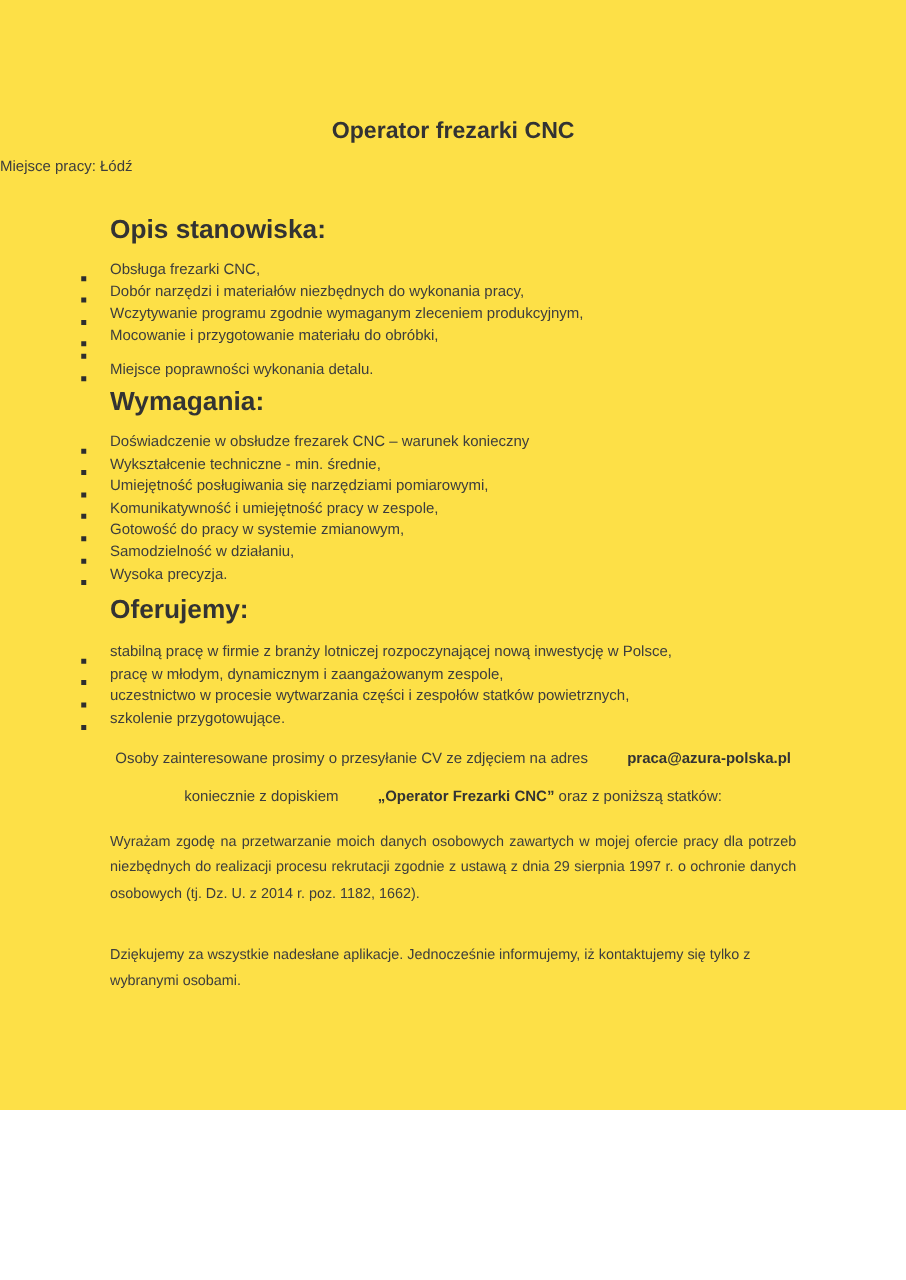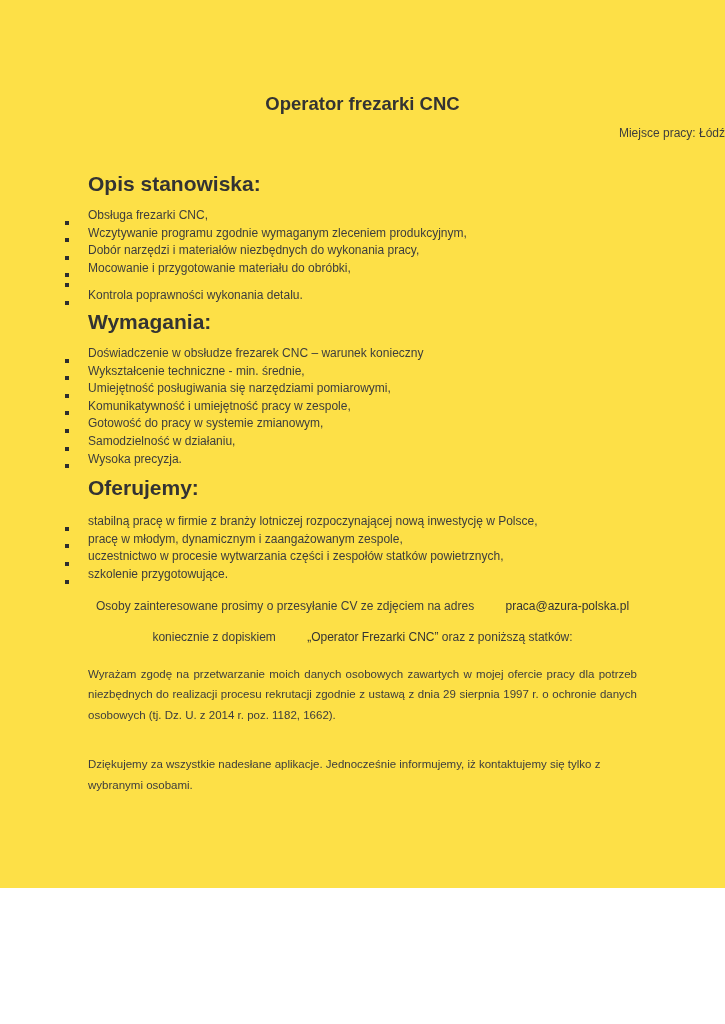--- a/index.html
+++ b/index.html
@@ -18,21 +18,21 @@
     margin: 0;
     padding-top: 94px;
     text-align: center;
     font-size: 18.5px;
     line-height: 20px;
     font-weight: bold;
     color: #333333;
   }
   .subtitle {
     margin: 12px 0 0 0;
-    text-align: right;
+    text-align: left;
     font-size: 12px;
     line-height: 15px;
   }
   .sec-heading {
     margin: 0 88px;
     font-size: 21px;
     line-height: 18px;
     font-weight: bold;
     color: #333333;
   }
@@ -59,21 +59,21 @@
   }
   .li-text { padding-left: 19px; }
   .center-line {
     margin: 0 60px;
     text-align: center;
     font-size: 12px;
     line-height: 16px;
   }
   .center-line.first { margin-top: 14px; }
   .center-line.second { margin-top: 15px; }
-  .bold { font-weight: normal; color: #333333; padding-left: 28px; }
+  .bold { font-weight: bold; color: #333333; padding-left: 28px; }
   .clause {
     margin: 19px 88px 0 88px;
     text-align: justify;
     font-size: 11.5px;
     line-height: 20.5px;
   }
   .closing {
     margin: 29px 88px 0 88px;
     text-align: left;
     font-size: 11.5px;
@@ -89,36 +89,36 @@
   <p class="subtitle">Miejsce pracy: Łódź</p>
 
   <h2 class="sec-heading opis">Opis stanowiska:</h2>
   <ul class="blist">
     <li>
         <span class="blt"></span>
         <span class="li-text">Obsługa frezarki CNC,</span>
       </li>
     <li>
         <span class="blt"></span>
-        <span class="li-text">Wczytywanie programu zgodnie wymaganym zleceniem produkcyjnym,</span>
+        <span class="li-text">Dobór narzędzi i materiałów niezbędnych do wykonania pracy,</span>
       </li>
     <li>
         <span class="blt"></span>
-        <span class="li-text">Dobór narzędzi i materiałów niezbędnych do wykonania pracy,</span>
+        <span class="li-text">Wczytywanie programu zgodnie wymaganym zleceniem produkcyjnym,</span>
       </li>
     <li>
         <span class="blt"></span>
         <span class="li-text">Mocowanie i przygotowanie materiału do obróbki,</span>
       </li>
     <li>
         <span class="blt"></span>
       </li>
     <li>
         <span class="blt"></span>
-        <span class="li-text">Kontrola poprawności wykonania detalu.</span>
+        <span class="li-text">Miejsce poprawności wykonania detalu.</span>
       </li>
   </ul>
 
   <h2 class="sec-heading wym">Wymagania:</h2>
   <ul class="blist">
     <li>
         <span class="blt"></span>
         <span class="li-text">Doświadczenie w obsłudze frezarek CNC – warunek konieczny</span>
       </li>
     <li>

